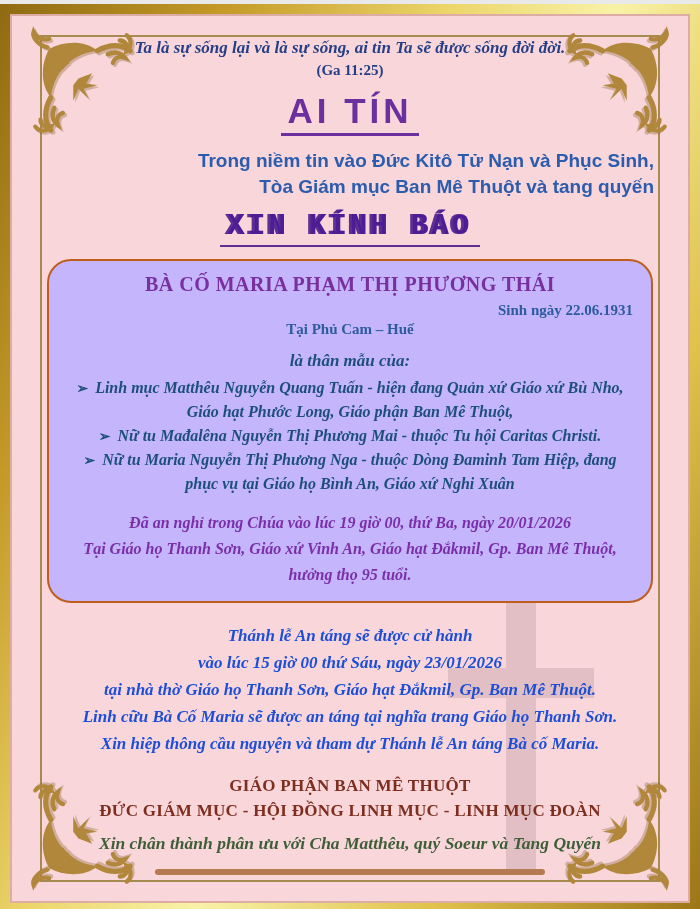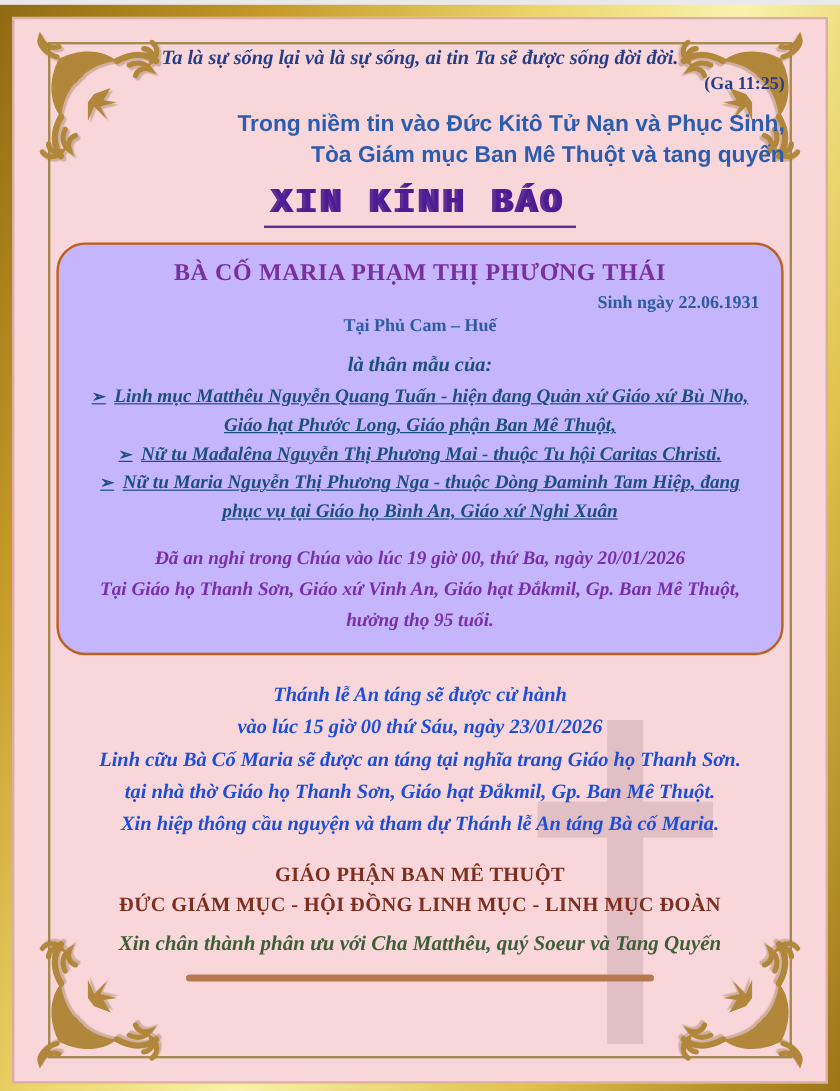--- a/index.html
+++ b/index.html
@@ -26,42 +26,42 @@
   .corner.br { bottom:11px; right:15px; transform:scale(-1,-1); }
 
   .cross-watermark { position:absolute; left:428px; top:566px; width:170px; height:300px;
     opacity:.30; z-index:0; }
   .cross-v { position:absolute; left:68px; top:20px; width:30px; height:270px; background:#b08b96; }
   .cross-h { position:absolute; left:10px; top:88px; width:146px; height:30px; background:#b08b96; }
 
   .content { position:relative; z-index:2; text-align:center; padding:24px 36px 0; }
 
   .scripture { font-style:italic; font-weight:bold; font-size:17px; color:#253e86; margin:0; }
-  .scripture-ref { font-weight:bold; font-size:15px; color:#253e86; margin:4px 0 0;text-align:right; }
+  .scripture-ref { font-weight:bold; font-size:15px; color:#253e86; margin:4px 0 0; }
 
   .ai-tin { display:inline-block; margin:12px auto 0;
     font-family:"Liberation Sans", sans-serif; font-weight:bold; font-size:35px;
     color:#6b2f9e; letter-spacing:4px; border-bottom:3px solid #6b2f9e; padding:0 6px 2px; }
 
   .intro { font-family:"Liberation Sans", sans-serif; font-weight:bold; font-size:19px;
     color:#2b5cad; line-height:1.38; margin:12px 0 0;text-align:right; }
 
   .xkb { display:inline-block; margin:10px auto 0;
     font-family:Liberation Mono, monospace; font-weight:bold; font-size:29px;
     color:#4c1d95; letter-spacing:3px; text-shadow:-3px 0 0 #5f2e93;
     border-bottom:2px solid #5f2e93; padding:0 8px 2px; }
 
   .info-box { width:566px; margin:12px auto 0; background:#c4b5fd;
     border:2px solid #bf5e1c; border-radius:24px; padding:12px 18px 12px; }
   .deceased-name { font-weight:bold; font-size:20px; color:#7a2f9e; letter-spacing:.5px; margin:0; }
   .birth { font-weight:bold; font-size:15px; color:#2e5b9e; margin:6px 0 0;text-align:right; }
   .birth2 { font-weight:bold; font-size:15px; color:#2e5b9e; margin:2px 0 0; }
   .relation { font-weight:bold; font-style:italic; font-size:17px; color:#1d4f79; margin:13px 0 0; }
   .bullets { margin:5px 0 0; font-style:italic; font-weight:bold; font-size:16px;
-    color:#1d4f79; line-height:1.5;text-decoration:underline; }
+    color:#1d4f79; line-height:1.5; }
   .bullets p { margin:0; }
   .bullet-arrow { font-style:normal; margin-right:7px; font-size:14px; }
   .death { margin:14px 0 2px; font-style:italic; font-weight:bold; font-size:16px;
     color:#7a2fa8; line-height:1.6; }
   .death div { display:block; }
 
   .funeral { margin:20px 0 0; font-style:italic; font-weight:bold; font-size:17px;
     color:#1d4ed8; line-height:1.58; }
   .signature { margin:15px 0 0; font-weight:bold; font-size:17px; color:#7d2e1f;
     line-height:1.5; letter-spacing:.3px; }
@@ -154,20 +154,21 @@
           <path stroke-width="5" d="M26 26 C14 22 8 14 10 8 C14 16 22 18 28 16"></path>
         </g>
       </svg>
     </span>
 
     <div class="content">
 
       <p class="scripture">Ta là sự sống lại và là sự sống, ai tin Ta sẽ được sống đời đời.</p>
       <p class="scripture-ref">(Ga 11:25)</p>
 
+      <div><span class="ai-tin">AI TÍN</span></div>
 
       <p class="intro">
         <span>Trong niềm tin vào Đức Kitô Tử Nạn và Phục Sinh,</span><br>
         <span>Tòa Giám mục Ban Mê Thuột và tang quyến</span>
       </p>
 
       <div><span class="xkb">XIN KÍNH BÁO</span></div>
 
       <div class="info-box">
         <p class="deceased-name">BÀ CỐ MARIA PHẠM THỊ PHƯƠNG THÁI</p>
@@ -190,22 +191,22 @@
         <div class="death">
           <div>Đã an nghỉ trong Chúa vào lúc 19 giờ 00, thứ Ba, ngày 20/01/2026</div>
           <div>Tại Giáo họ Thanh Sơn, Giáo xứ Vinh An, Giáo hạt Đắkmil, Gp. Ban Mê Thuột,</div>
           <div>hưởng thọ 95 tuổi.</div>
         </div>
       </div>
 
       <div class="funeral">
         <div>Thánh lễ An táng sẽ được cử hành</div>
         <div>vào lúc 15 giờ 00 thứ Sáu, ngày 23/01/2026</div>
+        <div>tại nhà thờ Giáo họ Thanh Sơn, Giáo hạt Đắkmil, Gp. Ban Mê Thuột.</div>
         <div>Linh cữu Bà Cố Maria sẽ được an táng tại nghĩa trang Giáo họ Thanh Sơn.</div>
-        <div>tại nhà thờ Giáo họ Thanh Sơn, Giáo hạt Đắkmil, Gp. Ban Mê Thuột.</div>
         <div>Xin hiệp thông cầu nguyện và tham dự Thánh lễ An táng Bà cố Maria.</div>
       </div>
 
       <div class="signature">
         <div>GIÁO PHẬN BAN MÊ THUỘT</div>
         <div>ĐỨC GIÁM MỤC - HỘI ĐỒNG LINH MỤC - LINH MỤC ĐOÀN</div>
       </div>
 
       <div class="condolence">
         <div>Xin chân thành phân ưu với Cha Matthêu, quý Soeur và Tang Quyến</div>

